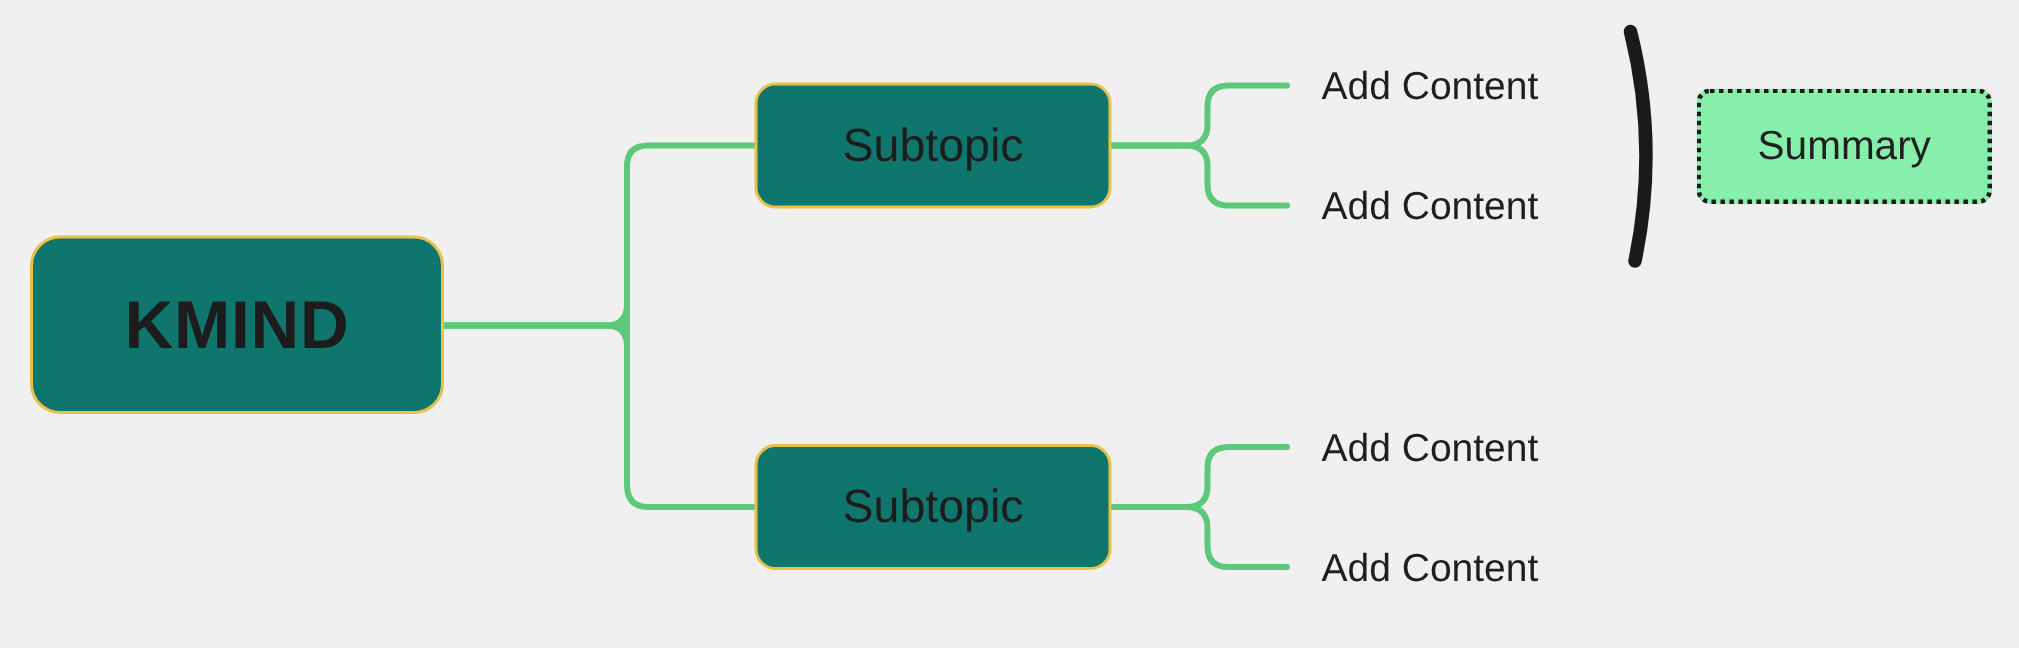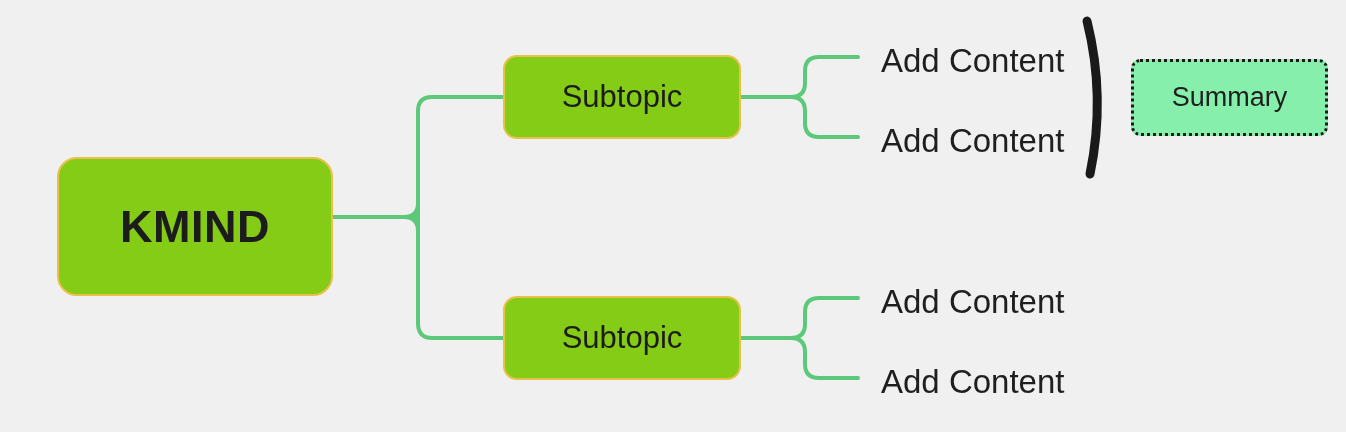--- a/index.html
+++ b/index.html
@@ -25,49 +25,48 @@
     width: 1346px;
     height: 432px;
     pointer-events: none;
   }
   .node {
     position: absolute;
     box-sizing: border-box;
     display: flex;
     align-items: center;
     justify-content: center;
-    background: #84cc16;
+    background: #0f766e;
     border: 2px solid #e8c14a;
     border-radius: 14px;
     color: #1c1c1c;
     white-space: nowrap;
   }
   .node-root {
     left: 20px;
     top: 157px;
     width: 276px;
-    height: 139px;
+    height: 119px;
     border-radius: 20px;
     font-size: 45px;
     font-weight: bold;
     letter-spacing: 0.5px;
-    margin-left: 37px;
   }
   .node-sub {
     left: 503px;
     width: 238px;
     height: 84px;
     font-size: 31px;
     font-weight: normal;
   }
   .node-sub-1 { top: 55px; }
   .node-sub-2 { top: 296px; }
   .leaf {
     position: absolute;
-    font-size: 33px;
+    font-size: 26px;
     color: #1f1f1f;
     white-space: nowrap;
     line-height: 1;
   }
   .leaf-1 { left: 881px; top: 44px; }
   .leaf-2 { left: 881px; top: 124px; }
   .leaf-3 { left: 881px; top: 285px; }
   .leaf-4 { left: 881px; top: 365px; }
   .summary-box {
     position: absolute;

